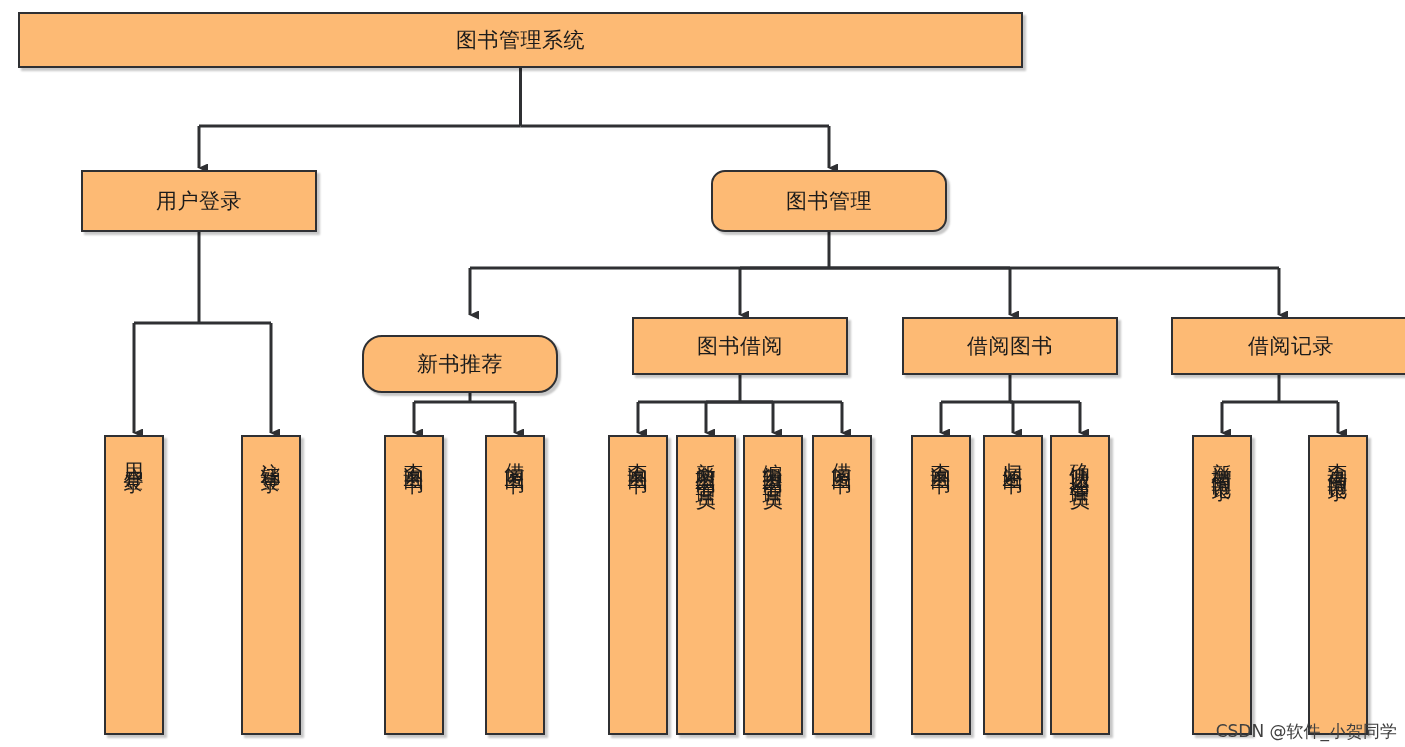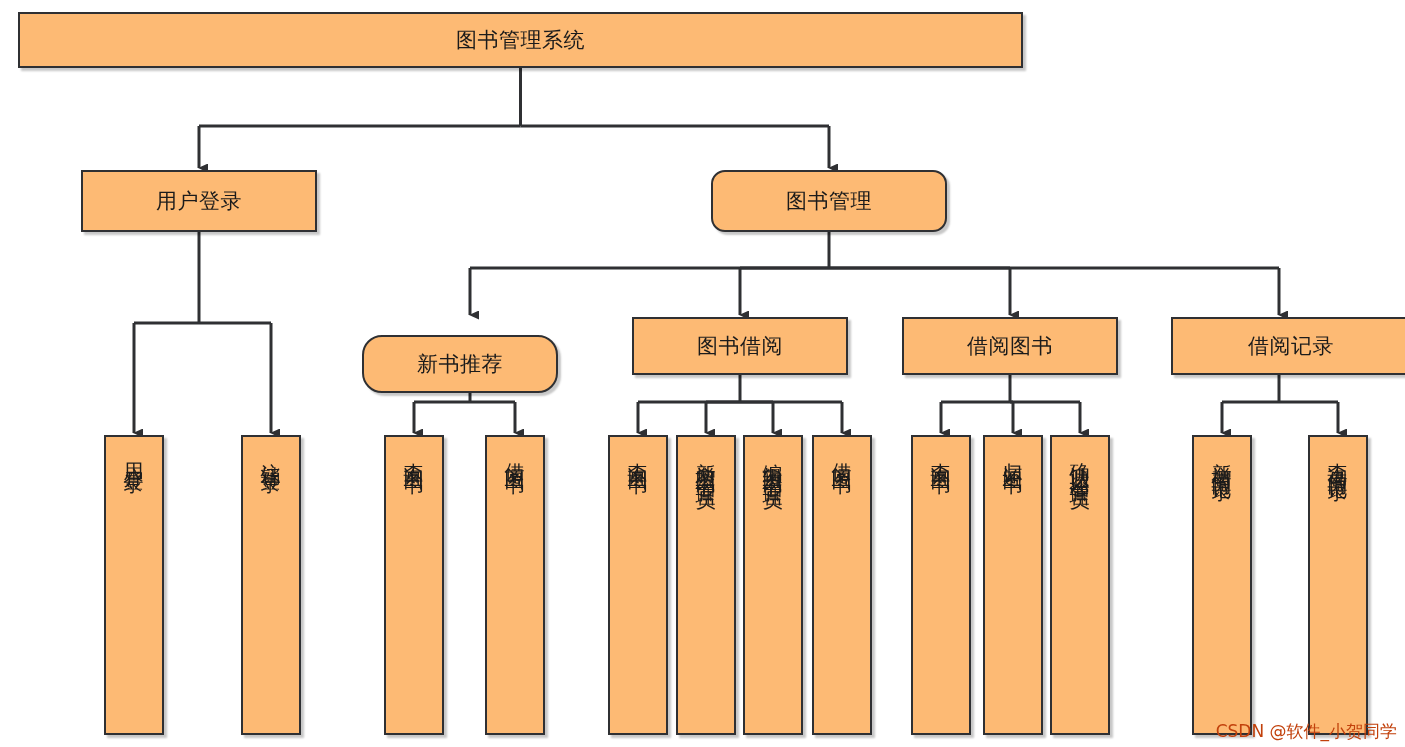--- a/index.html
+++ b/index.html
@@ -57,21 +57,21 @@
     font-size: 20px;
     letter-spacing: 4px;
     line-height: 1.0;
     white-space: nowrap;
   }
   .watermark {
     position: absolute;
     right: 8px;
     bottom: 4px;
     font-size: 17px;
-    color: #c2410c;
+    color: #404040;
     white-space: nowrap;
     font-family: "DejaVu Sans", "Liberation Sans", sans-serif;
   }
 </style>
 </head>
 <body>
 
 <div id="diagram-root">
 
   <svg class="connectors" viewBox="0 0 1405 747">

